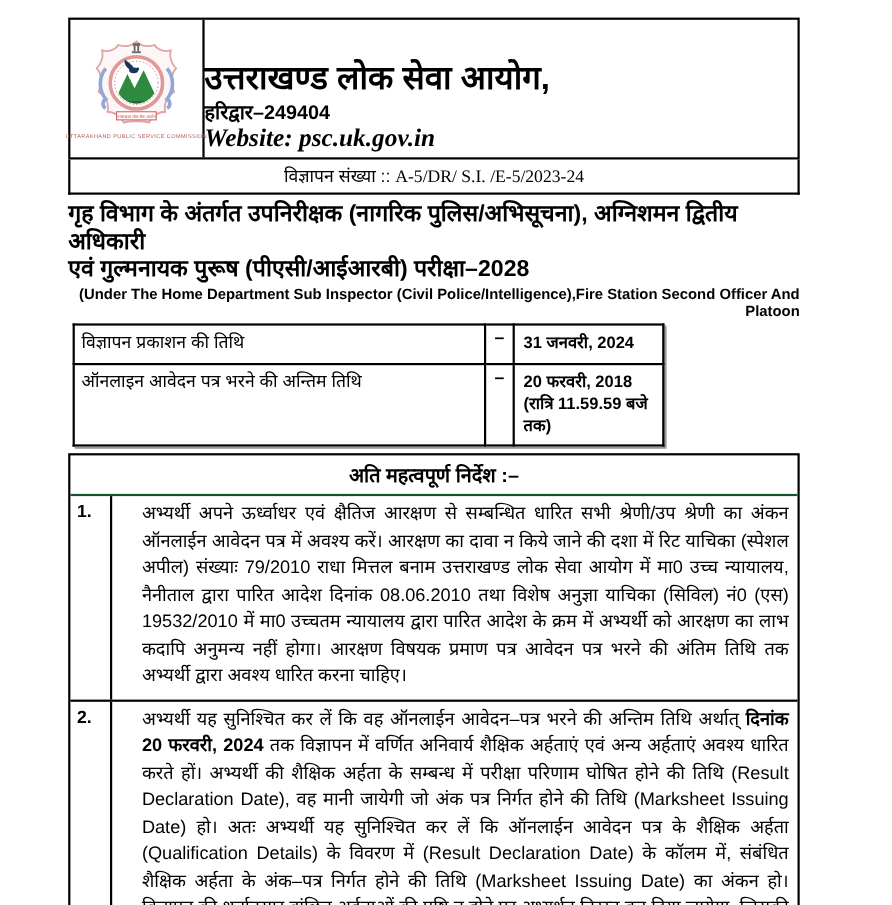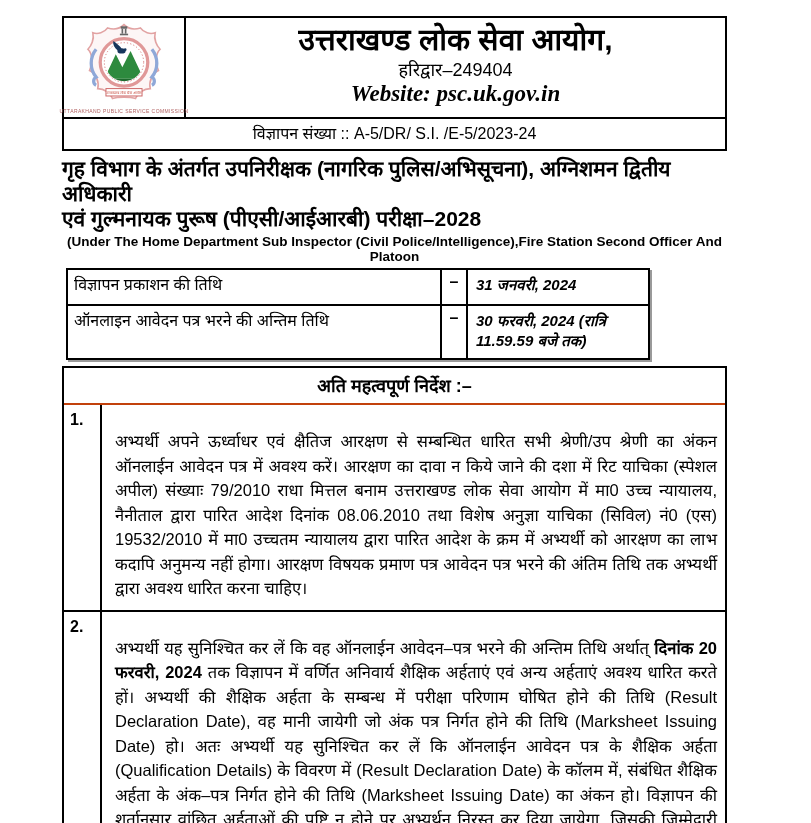--- a/index.html
+++ b/index.html
@@ -7,47 +7,47 @@
     width:811px;height:823px;overflow:hidden;color:#000;
     font-family:"Liberation Sans","DejaVu Sans",sans-serif;
     -webkit-font-smoothing:antialiased;
   }
   .doc{position:relative;width:665px;margin:16px 0 0 62px;}
 
   
   .header-box{border:2px solid #000;display:flex;}
   .logo-cell{width:116px;border-right:2px solid #000;display:flex;flex-direction:column;align-items:center;justify-content:center;padding:3px 2px;}
   .logo-caption{font-size:5px;letter-spacing:.4px;color:#b06060;margin-top:1px;white-space:nowrap;}
-  .title-cell{flex:1;text-align:center;padding:4px 0 5px;}
+  .title-cell{flex:1;padding:4px 0 5px;margin-top:32px;}
   .org-name{font-size:30px;font-weight:bold;line-height:36px;}
-  .org-place{font-size:18px;font-weight:normal;line-height:24px;}
+  .org-place{font-size:18px;font-weight:bold;line-height:24px;}
   .org-web{font-size:23px;font-weight:bold;font-style:italic;line-height:24px;
            font-family:"Liberation Serif","DejaVu Serif",serif;}
   .advt-row{border:2px solid #000;border-top:none;text-align:center;padding:3px 0 5px;font-size:16px;}
   .advt-label{font-weight:normal;}
-  .advt-value{font-family:Liberation Sans, sans-serif;}
+  .advt-value{font-family:Liberation Serif, serif;}
 
   
   .exam-title-hi{margin-top:5px;text-align:left;font-weight:bold;font-size:21px;line-height:25px;}
-  .exam-title-en{margin-top:3px;text-align:center;font-weight:bold;font-size:13.5px;line-height:15px;}
+  .exam-title-en{margin-top:3px;text-align:right;font-weight:bold;font-size:13.5px;line-height:15px;}
 
   
-  .dates-table{margin:4px 0 0 4px;border-collapse:collapse;width:584px;box-shadow:2px 2px 0 #9a9a9a;}
+  .dates-table{margin:4px 0 0 4px;border-collapse:collapse;width:538px;box-shadow:2px 2px 0 #9a9a9a;}
   .dates-table td{border:2px solid #000;vertical-align:top;}
   .dt-label{width:360px;font-size:16px;padding:3px 6px 9px;}
   .dt-dash{width:24px;text-align:center;font-weight:bold;padding:3px 0;}
-  .dt-value{font-weight:bold;font-size:15px;padding:4px 8px 8px;font-style:italic;}
+  .dt-value{font-weight:bold;font-size:15px;padding:4px 8px 8px;}
 
   
   .instr-box{border:2px solid #000;margin-top:6px;}
-  .instr-heading{text-align:center;font-weight:bold;font-size:18px;padding:5px 0 6px;border-bottom:2px solid #c2410c;}
+  .instr-heading{text-align:center;font-weight:bold;font-size:18px;padding:5px 0 6px;border-bottom:2px solid #14532d;}
   .item-row{display:flex;border-bottom:2px solid #000;}
   .item-row:last-child{border-bottom:none;}
   .num-cell{width:38px;box-sizing:border-box;border-right:2px solid #000;font-weight:bold;font-size:16px;padding:6px 0 0 6px;flex:0 0 38px;}
-  .text-cell{flex:1;font-size:16.5px;line-height:24.5px;text-align:justify;padding:4px 8px 9px 13px;margin-top:20px;}
+  .text-cell{flex:1;font-size:16.5px;line-height:24.5px;text-align:justify;padding:4px 8px 9px 27px;}
   .text-cell b{font-weight:bold;}
 
   
   .emblem{display:block;}
 </style>
 </head>
 <body>
 
 <div class="doc">
 
@@ -112,21 +112,21 @@
   <table class="dates-table">
     <tbody>
       <tr>
         <td class="dt-label">विज्ञापन प्रकाशन की तिथि</td>
         <td class="dt-dash">–</td>
         <td class="dt-value">31 जनवरी,  2024</td>
       </tr>
       <tr>
         <td class="dt-label">ऑनलाइन आवेदन पत्र भरने की अन्तिम तिथि</td>
         <td class="dt-dash">–</td>
-        <td class="dt-value">30 फरवरी,  2024 (रात्रि 11.59.59 बजे तक)</td>
+        <td class="dt-value">20 फरवरी,  2018 (रात्रि 11.59.59 बजे तक)</td>
       </tr>
     </tbody>
   </table>
 
   <div class="instr-box">
     <div class="instr-heading">अति महत्वपूर्ण निर्देश :–</div>
 
     <div class="item-row">
       <div class="num-cell">1.</div>
       <div class="text-cell">

